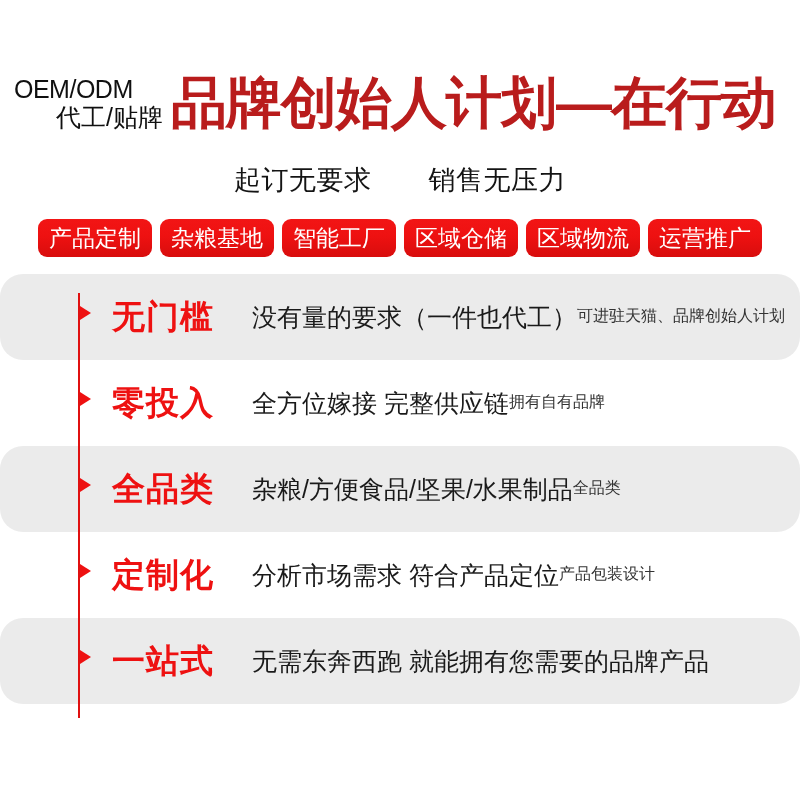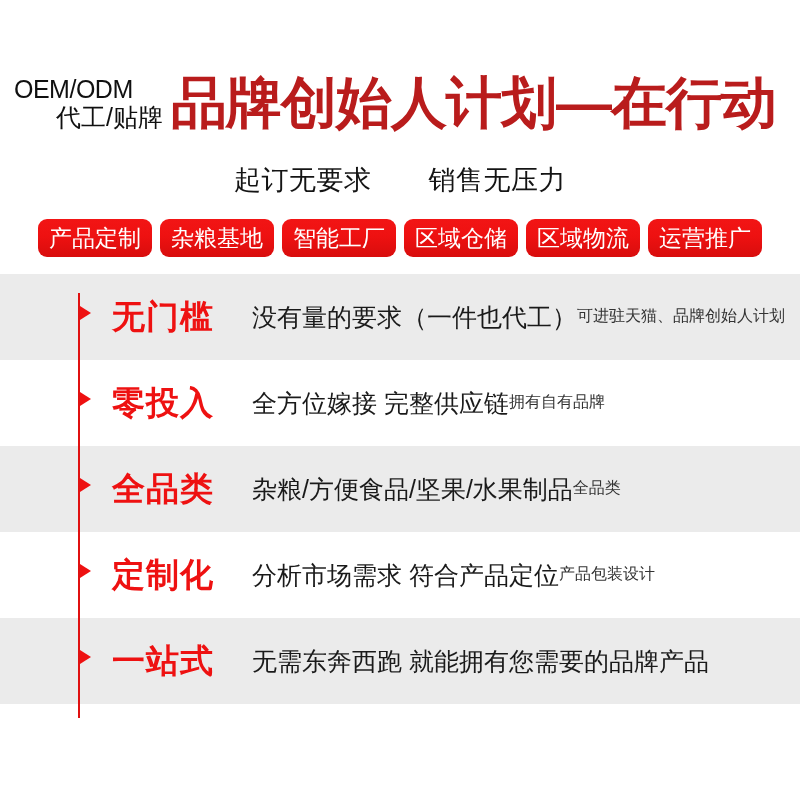--- a/index.html
+++ b/index.html
@@ -121,21 +121,21 @@
     height: 434px;
   }
   .row {
     position: relative;
     width: 800px;
     height: 86px;
     display: flex;
     align-items: center;
     box-sizing: border-box;
   }
-  .row.band { background: #ebebeb; }
+  .row.band { background: #ebebeb; border-radius: 23px; }
   .row.plain { background: #ffffff; }
 
   .row .keyword {
     position: absolute;
     left: 112px;
     font-size: 33px;
     font-weight: 700;
     color: #ee1111;
     letter-spacing: 1px;
     white-space: nowrap;

